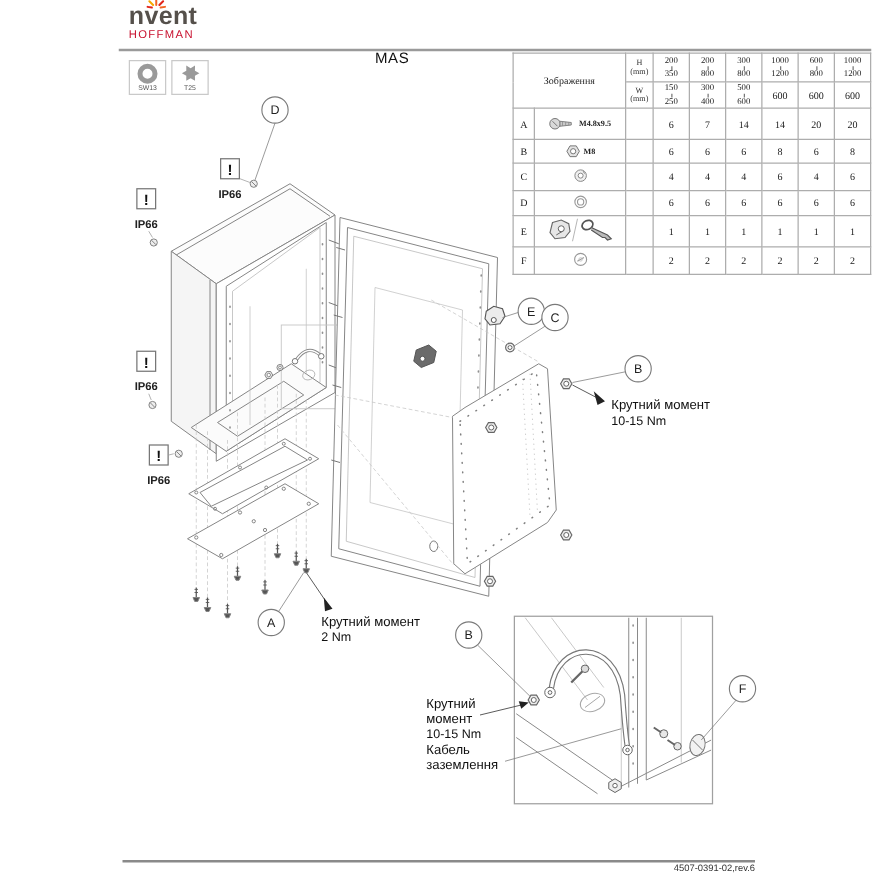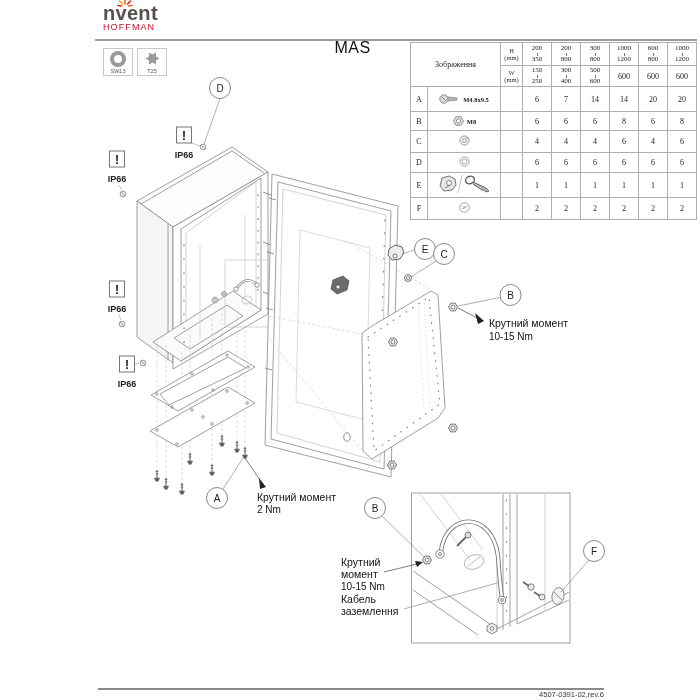--- a/index.html
+++ b/index.html
@@ -5,22 +5,22 @@
   html,body{margin:0;padding:0;}
   body{width:700px;height:700px;position:relative;background:#ffffff;
        font-family:"Liberation Sans",sans-serif;color:#1a1a1a;overflow:hidden;}
 
   
   .brand{position:absolute;left:103px;top:6px;width:80px;}
   .brand-word{font-size:20px;font-weight:bold;color:#55504b;letter-spacing:.3px;line-height:14px;}
   .brand-sub{font-size:9px;font-weight:normal;letter-spacing:1.1px;margin-top:2px;}
   .spark{position:absolute;left:14px;top:-9px;}
   .toprule{position:absolute;left:95px;top:39px;width:602px;height:2px;background:#9a9a9a;}
-  .title{position:absolute;left:300px;top:39px;width:105px;text-align:center;
-         font-size:16px;color:#111;letter-spacing:.5px;}
+  .title{position:absolute;left:300px;top:39px;width:105px;
+         font-size:12px;color:#111;letter-spacing:.5px;}
 
   .toolbox{position:absolute;top:48px;width:28px;height:26px;border:1px solid #c9c9c9;
            display:flex;flex-direction:column;align-items:center;justify-content:flex-end;}
   .toolbox .lbl{font-size:5.5px;color:#555;line-height:7px;}
   .tool-ic{flex:1;display:flex;align-items:center;justify-content:center;}
   .donut{width:8px;height:8px;border:4px solid #9a9a9a;border-radius:50%;}
 
   
   table.parts{position:absolute;left:410px;top:42px;border-collapse:collapse;table-layout:fixed;font-family:Liberation Serif, serif;}
   table.parts td{border:1px solid #adadad;text-align:center;vertical-align:middle;

